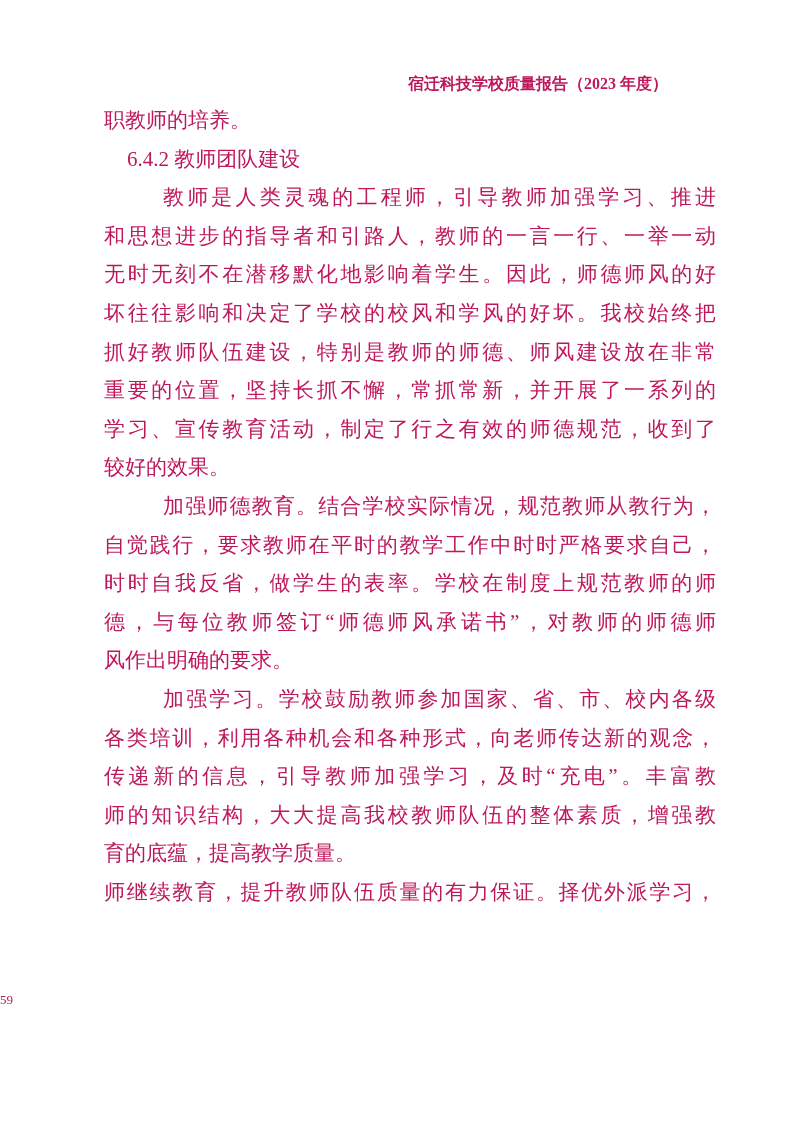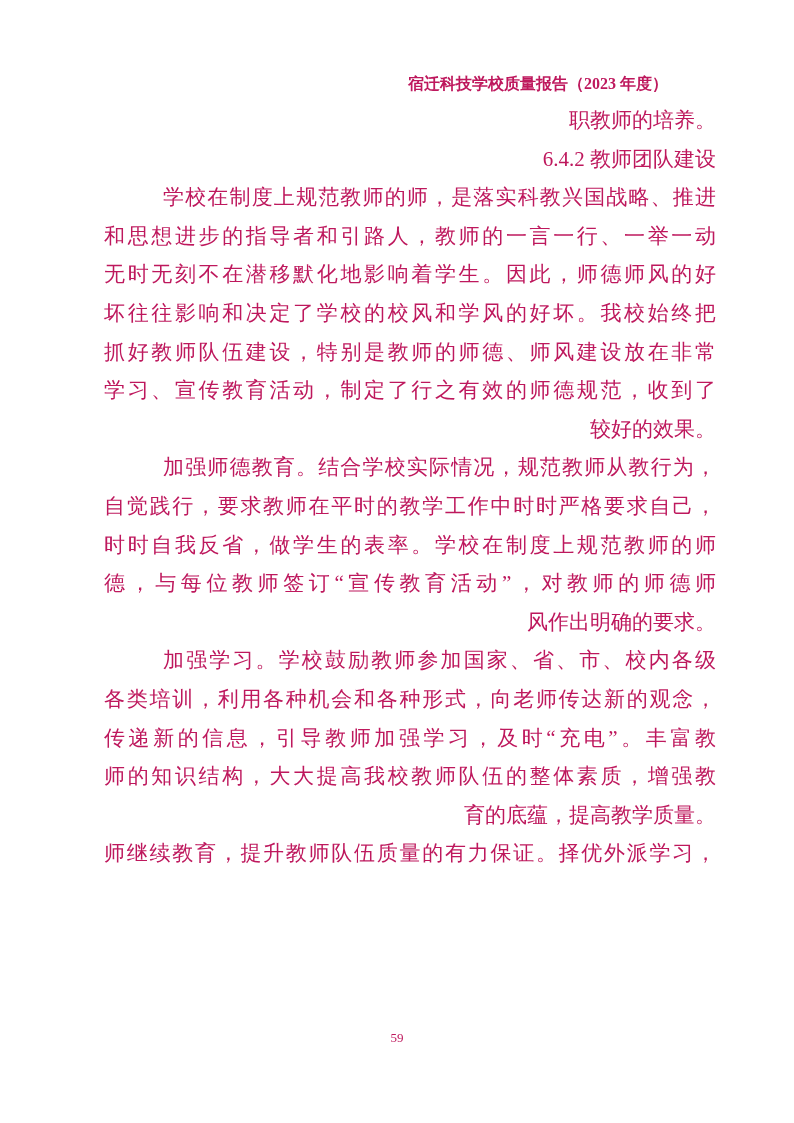--- a/index.html
+++ b/index.html
@@ -26,60 +26,61 @@
     white-space: nowrap;
   }
   .body-text {
     position: absolute;
     top: 101px;
     left: 104px;
     width: 612px;
     font-size: 21px;
     line-height: 38.6px;
   }
-  .line { text-align: right; white-space: normal; }
+  .line { text-align: left; white-space: normal; }
   .line.full, .line.first {
     text-align: justify;
     text-align-last: justify;
     text-justify: inter-character;
   }
   .line.first { text-indent: 59px; }
   .line.heading { text-indent: 23px; }
   .footer {
     position: absolute;
-    top: 1030px;
+    top: 992px;
     left: 0;
     width: 100%;
-    text-align: center;
+    text-align: left;
     font-size: 13px;
     line-height: 16px;
   }
 </style>
 </head>
 <body>
 
 <div class="page">
   <div class="header">
     <span>宿迁科技学校质量报告（2023 年度）</span>
   </div>
 
   <div class="body-text" id="body-lines">
       <div class="line plain">职教师的培养。</div>
       <div class="line heading">6.4.2 教师团队建设</div>
-      <div class="line first">学校在制度上规范教师的师，是落实科教兴国战略、推进</div>
+      <div class="line first">教师是人类灵魂的工程师，引导教师加强学习、推进</div>
       <div class="line full">和思想进步的指导者和引路人，教师的一言一行、一举一动</div>
       <div class="line full">无时无刻不在潜移默化地影响着学生。因此，师德师风的好</div>
       <div class="line full">坏往往影响和决定了学校的校风和学风的好坏。我校始终把</div>
       <div class="line full">抓好教师队伍建设，特别是教师的师德、师风建设放在非常</div>
+      <div class="line full">重要的位置，坚持长抓不懈，常抓常新，并开展了一系列的</div>
       <div class="line full">学习、宣传教育活动，制定了行之有效的师德规范，收到了</div>
       <div class="line plain">较好的效果。</div>
       <div class="line first">加强师德教育。结合学校实际情况，规范教师从教行为，</div>
       <div class="line full">自觉践行，要求教师在平时的教学工作中时时严格要求自己，</div>
       <div class="line full">时时自我反省，做学生的表率。学校在制度上规范教师的师</div>
-      <div class="line full">德，与每位教师签订“宣传教育活动”，对教师的师德师</div>
+      <div class="line full">德，与每位教师签订“师德师风承诺书”，对教师的师德师</div>
       <div class="line plain">风作出明确的要求。</div>
       <div class="line first">加强学习。学校鼓励教师参加国家、省、市、校内各级</div>
       <div class="line full">各类培训，利用各种机会和各种形式，向老师传达新的观念，</div>
       <div class="line full">传递新的信息，引导教师加强学习，及时“充电”。丰富教</div>
       <div class="line full">师的知识结构，大大提高我校教师队伍的整体素质，增强教</div>
       <div class="line plain">育的底蕴，提高教学质量。</div>
       <div class="line full">师继续教育，提升教师队伍质量的有力保证。择优外派学习，</div>
     </div>
 
   <div class="footer">

